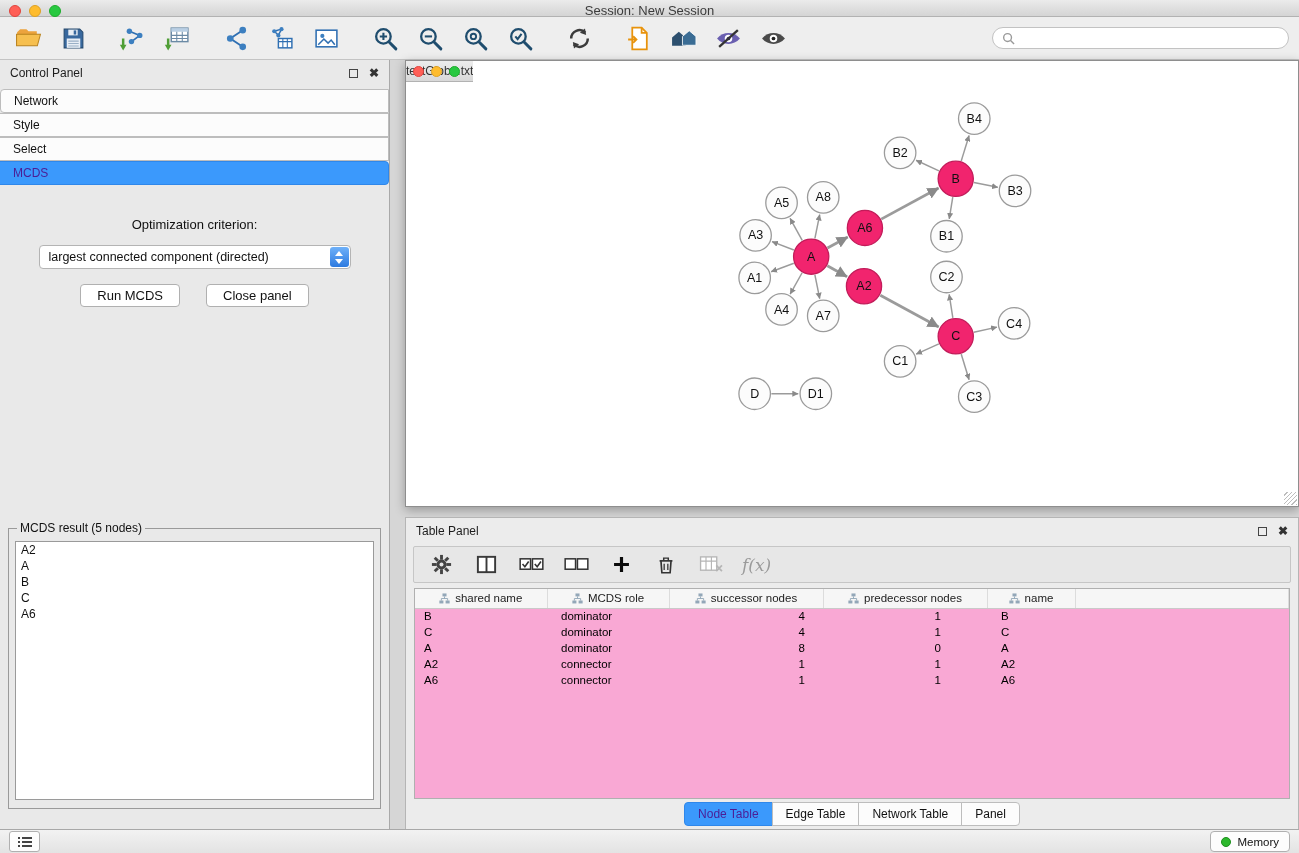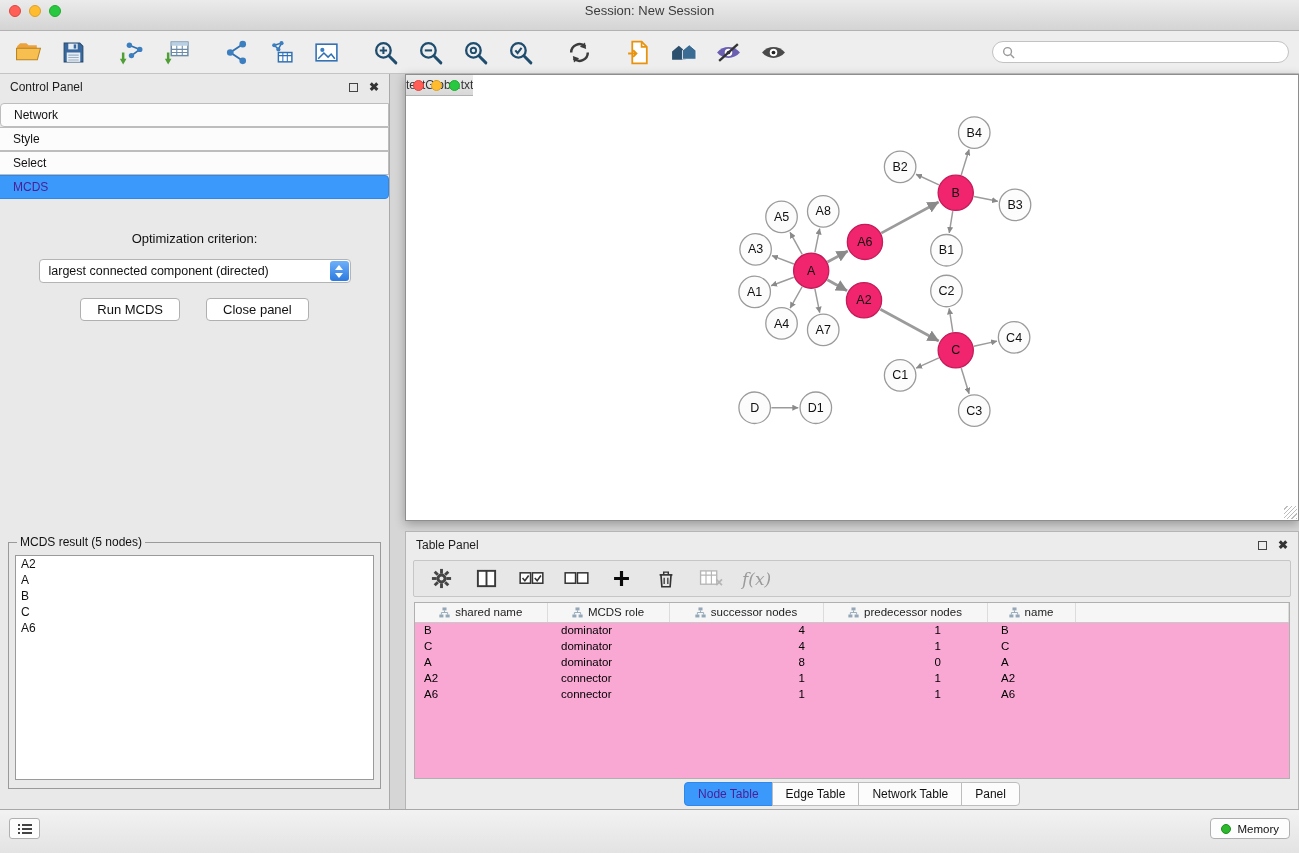--- a/index.html
+++ b/index.html
@@ -1,20 +1,20 @@
 <!DOCTYPE html>
 <html><head>
 <meta charset="utf-8">
 <style>
   * { margin:0; padding:0; box-sizing:border-box; }
   html,body { width:1299px; height:853px; overflow:hidden; font-family:"Liberation Sans",sans-serif; background:#d6d6d6; }
   .app { width:1299px; height:853px; display:flex; flex-direction:column; }
 
   
-  .titlebar { height:31px; flex:none; background:linear-gradient(#ebebeb,#d4d4d4); border-bottom:1px solid #b2b2b2; position:relative; text-align:center; font-size:13px; line-height:21px; color:#3c3c3c; }
+  .titlebar { height:17px; flex:none; background:linear-gradient(#ebebeb,#d4d4d4); border-bottom:1px solid #b2b2b2; position:relative; text-align:center; font-size:13px; line-height:21px; color:#3c3c3c; }
   .traffic { position:absolute; left:9px; top:5px; display:flex; gap:8px; }
   .light { width:12px; height:12px; border-radius:50%; display:inline-block; }
   .light.red { background:#ff5f57; border:1px solid #e0443e; }
   .light.yellow { background:#febc2e; border:1px solid #dea123; }
   .light.green { background:#28c840; border:1px solid #1dad2b; }
   .traffic.small { left:7px; top:5px; gap:7px; }
   .traffic.small .light { width:11px; height:11px; }
 
   
   .toolbar { height:43px; flex:none; background:#eeeeee; border-bottom:1px solid #c4c4c4; display:flex; align-items:center; padding:0 10px; }
@@ -70,21 +70,21 @@
   .th-inner { display:flex; align-items:center; justify-content:center; gap:5px; }
   .node-table td { height:16px; color:#000; white-space:nowrap; overflow:hidden; }
   td.t-c0 { padding-left:9px; }
   td.t-c1 { padding-left:14px; }
   td.t-c2 { text-align:right; padding-right:18px; }
   td.t-c3 { text-align:right; padding-right:46px; }
   td.t-c4 { padding-left:14px; }
   .table-tabs { height:30px; flex:none; display:flex; justify-content:center; align-items:center; }
 
   
-  .statusbar { height:44px; flex:none; display:flex; padding:8px 9px; background:linear-gradient(#f2f2f2,#e3e3e3); border-top:1px solid #a8a8a8; }
+  .statusbar { height:24px; flex:none; display:flex; align-items:center; padding:8px 9px; background:linear-gradient(#f2f2f2,#e3e3e3); border-top:1px solid #a8a8a8; }
   .list-button { width:31px; height:21px; border:1px solid #b0b0b0; border-radius:3px; background:#fdfdfd; display:flex; align-items:center; justify-content:center; }
   .memory-button { margin-left:auto; height:21px; border:1px solid #b0b0b0; border-radius:4px; background:#fdfdfd; display:flex; align-items:center; gap:6px; padding:0 10px; font-size:11.5px; color:#111; }
   .green-dot { width:10px; height:10px; border-radius:50%; background:#2db82d; border:1px solid #1e8f1e; }
 </style>
 </head>
 <body>
 
 <div class="app">
 
   <div class="titlebar">

